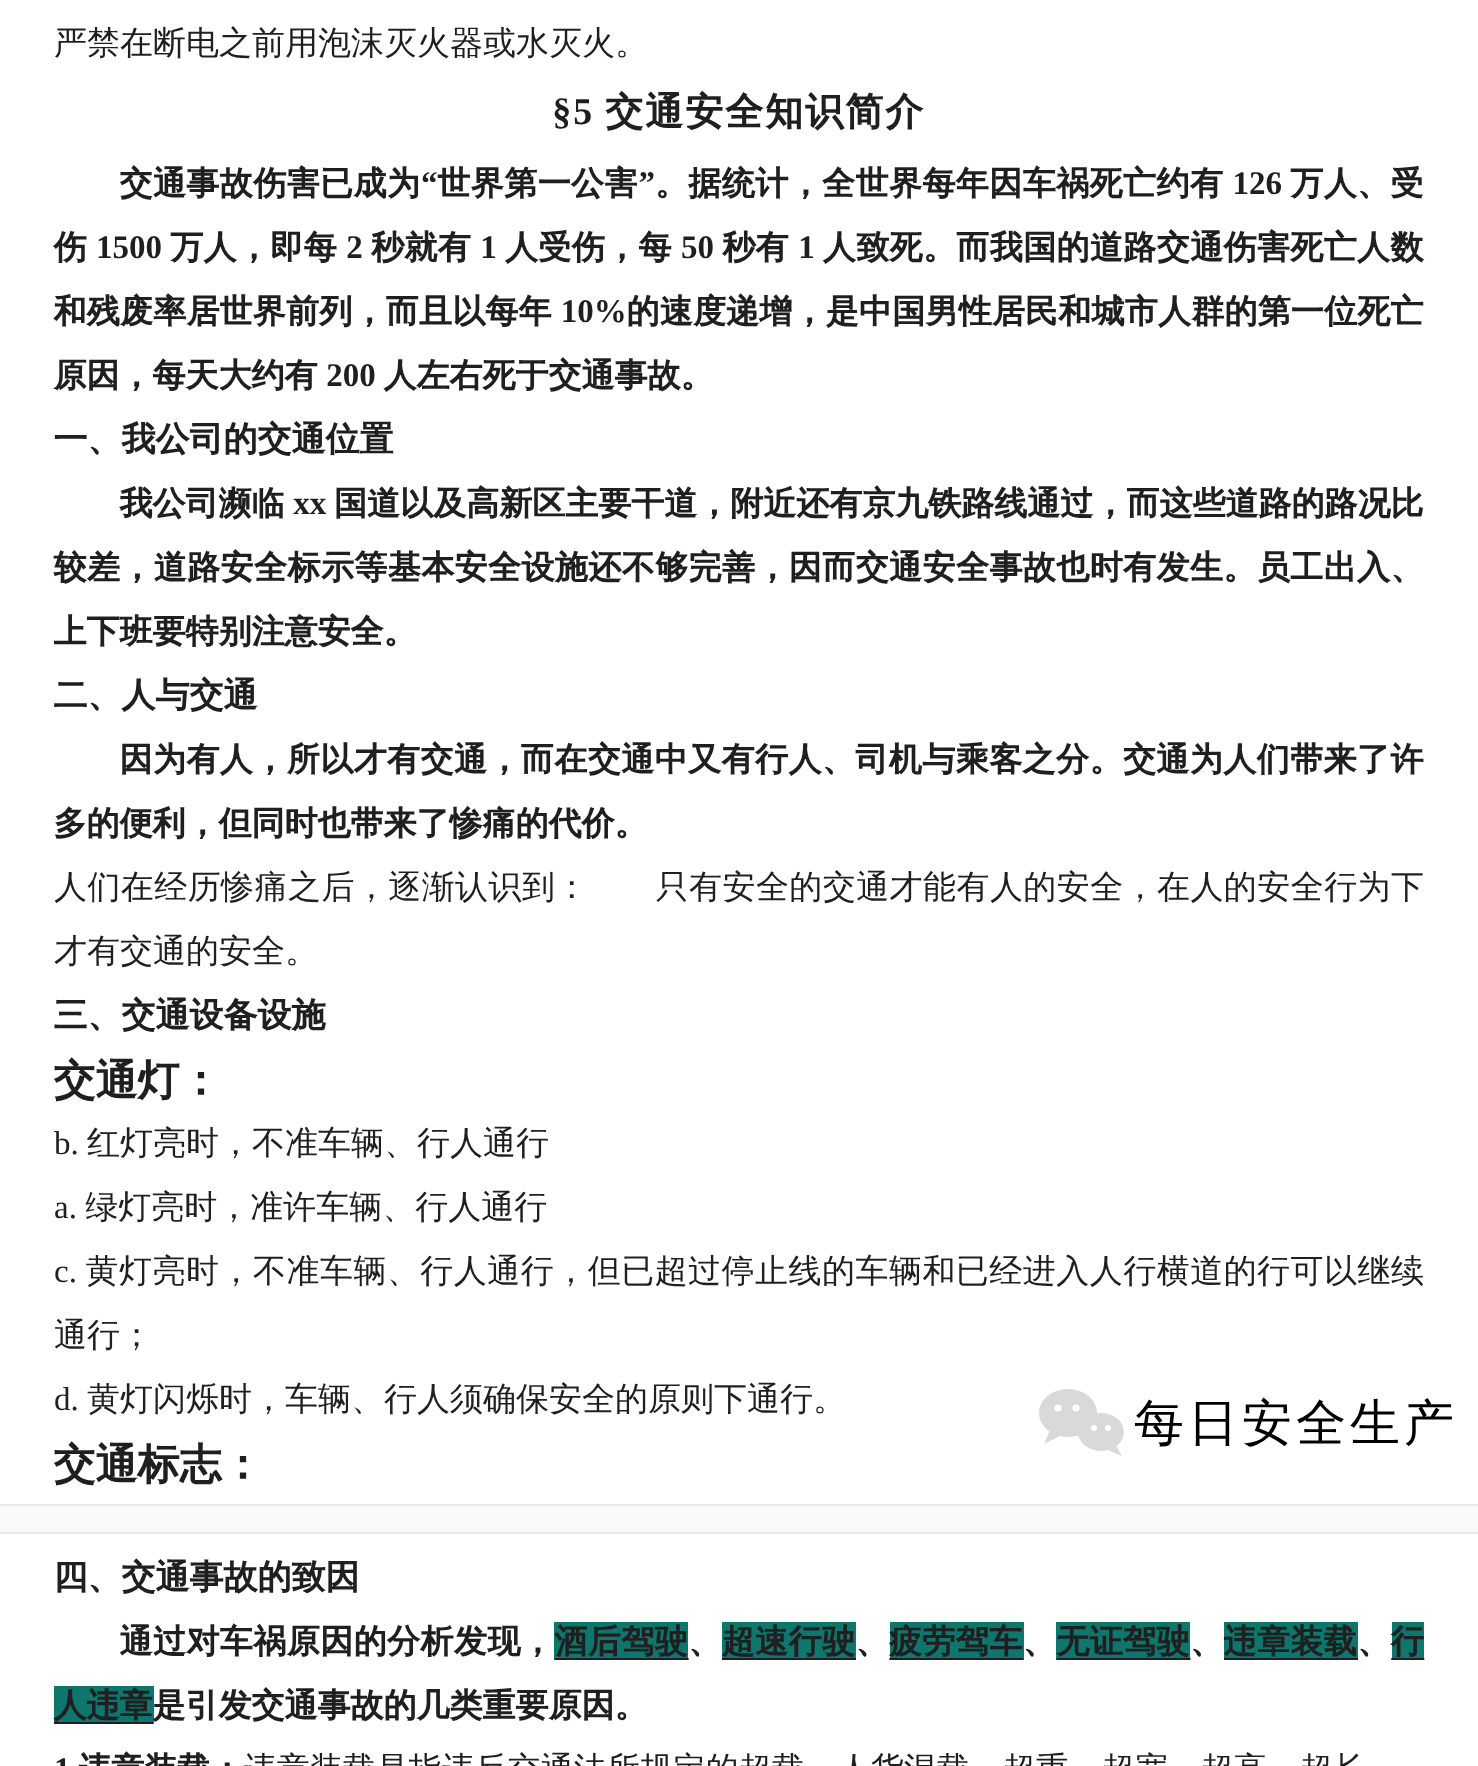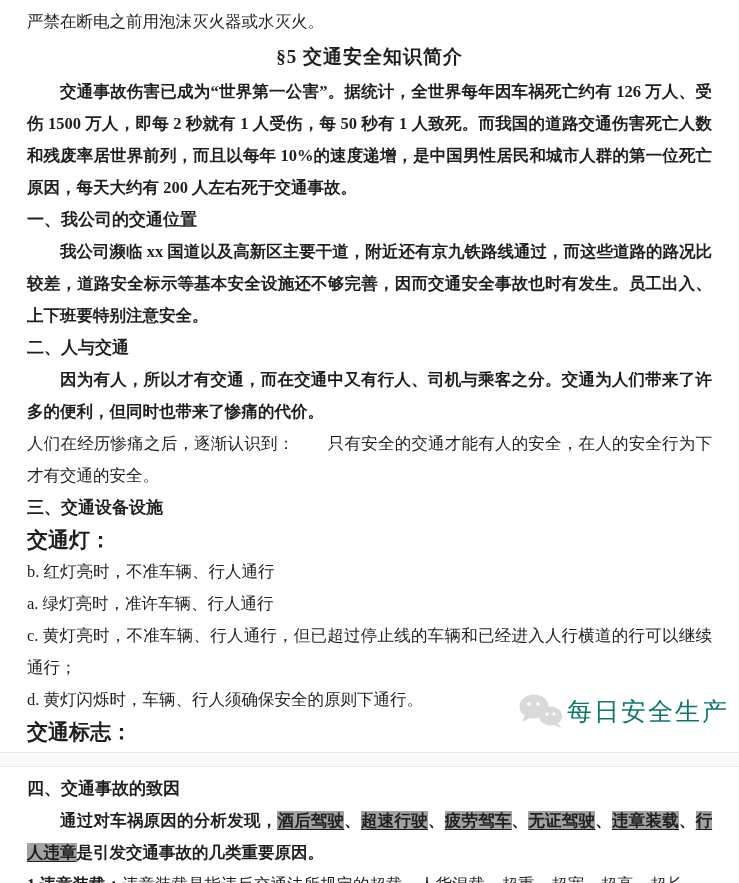--- a/index.html
+++ b/index.html
@@ -36,21 +36,21 @@
     font-size: 17px;
     line-height: 32px;
   }
   .sub-label {
     font-weight: 700;
     font-size: 21px;
     line-height: 32px;
   }
   .list-item { line-height: 32px; }
   .term {
-    background: #a3a3a3;
+    background: #0f766e;
     text-decoration: underline;
     text-underline-offset: 3px;
   }
   .bold-label { font-weight: 700; }
   .page-break {
     margin-left: -27px;
     width: 739px;
     height: 13px;
     background: #fafafa;
     border-top: 1px solid #e7e7e7;
@@ -58,21 +58,21 @@
     margin-top: 4px;
     margin-bottom: 6px;
   }
   .watermark {
     position: absolute;
     top: 692px;
     right: 10px;
     display: flex;
     align-items: center;
     gap: 4px;
-    color: #0f766e;
+    color: #000000;
     font-size: 25px;
     letter-spacing: 2px;
     user-select: none;
     pointer-events: none;
   }
   .watermark svg { display: block; }
 </style>
 </head>
 <body>
 

